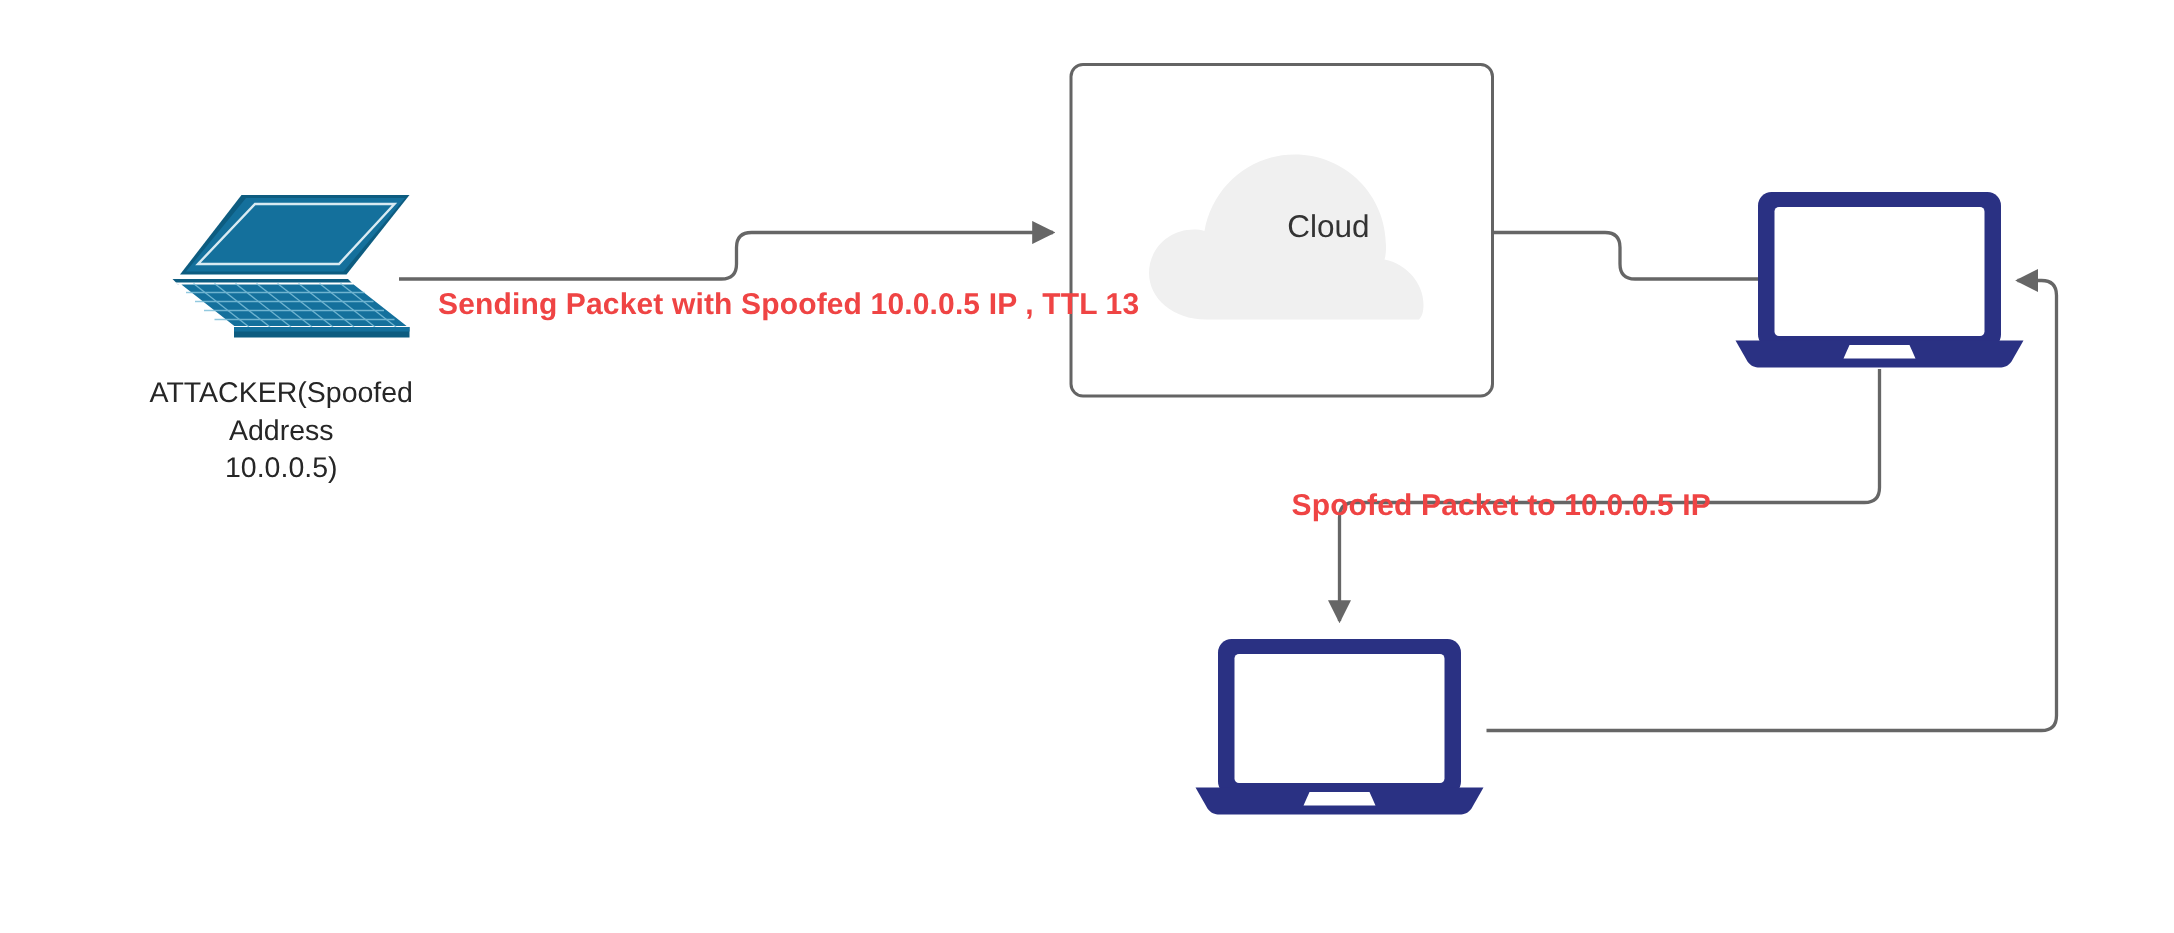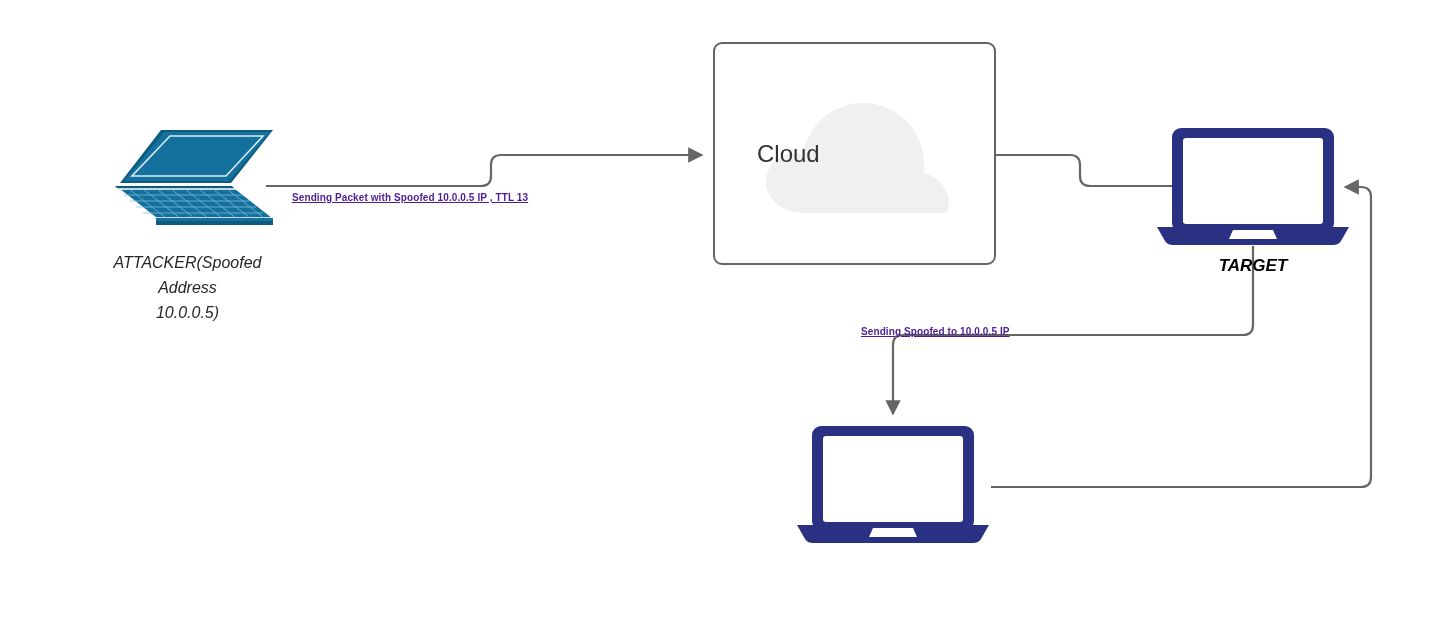--- a/index.html
+++ b/index.html
@@ -37,48 +37,47 @@
   #attacker-icon {
     left: 110px;
     top: 126px;
     width: 168px;
     height: 100px;
   }
   #attacker-label {
     left: 35px;
     top: 250px;
     width: 305px;
-    font-size: 16px;
+    font-size: 19px;
     color: #262626;
-    font-style: italic;
   }
   #cloud-box {
     left: 713px;
     top: 42px;
     width: 283px;
     height: 223px;
     border: 2px solid #646464;
     border-radius: 9px;
     background: #ffffff;
     box-sizing: border-box;
   }
   #cloud-shape {
     position: absolute;
     left: 752px;
     top: 95px;
     width: 205px;
     height: 122px;
   }
   #cloud-text {
     position: absolute;
-    left: 757px;
+    left: 708px;
     top: 140px;
     width: 205px;
-    text-align: left;
-    font-size: 24px;
+    text-align: right;
+    font-size: 21px;
     color: #333333;
   }
   #target-icon {
     left: 1155px;
     top: 126px;
     width: 196px;
     height: 120px;
   }
   #target-label {
     left: 1155px;
@@ -97,26 +96,25 @@
   }
   #victim-label {
     left: 795px;
     top: 552px;
     width: 196px;
     font-size: 19px;
     color: #262626;
   }
   .edge-label {
     position: absolute;
-    font-size: 10px;
+    font-size: 20px;
     font-weight: bold;
-    color: #4c1d95;
+    color: #ef4444;
     white-space: nowrap;
     letter-spacing: 0.1px;
-    text-decoration: underline;
   }
   #label-spoof {
     left: 292px;
     top: 192px;
   }
   #label-to-victim {
     left: 861px;
     top: 326px;
   }
   #label-reply {
@@ -189,27 +187,26 @@
   <div id="cloud-text">Cloud</div>
 
   <div class="node" id="target-icon">
     <svg viewBox="0 0 196 120" width="196" height="120" xmlns="http://www.w3.org/2000/svg">
       <rect x="17" y="2" width="162" height="104" rx="9" ry="9" fill="#2a3183"></rect>
       <rect x="28" y="12" width="140" height="86" rx="3" ry="3" fill="#ffffff"></rect>
       <path d="M2 101 L194 101 L186 115 C184 118 181 119 178 119 L18 119 C15 119 12 118 10 115 Z" fill="#2a3183"></path>
       <path d="M78 104 L118 104 L122 113 L74 113 Z" fill="#ffffff"></path>
     </svg>
   </div>
-  <div class="node-label" id="target-label">TARGET</div>
 
   <div class="node" id="victim-icon">
     <svg viewBox="0 0 196 120" width="196" height="120" xmlns="http://www.w3.org/2000/svg">
       <rect x="17" y="2" width="162" height="104" rx="9" ry="9" fill="#2a3183"></rect>
       <rect x="28" y="12" width="140" height="86" rx="3" ry="3" fill="#ffffff"></rect>
       <path d="M2 101 L194 101 L186 115 C184 118 181 119 178 119 L18 119 C15 119 12 118 10 115 Z" fill="#2a3183"></path>
       <path d="M78 104 L118 104 L122 113 L74 113 Z" fill="#ffffff"></path>
     </svg>
   </div>
 
   <div class="edge-label" id="label-spoof">Sending Packet with Spoofed 10.0.0.5 IP , TTL 13</div>
-  <div class="edge-label" id="label-to-victim">Sending Spoofed to 10.0.0.5 IP</div>
+  <div class="edge-label" id="label-to-victim">Spoofed Packet to 10.0.0.5 IP</div>
 
 </div>
 
 </body></html>

